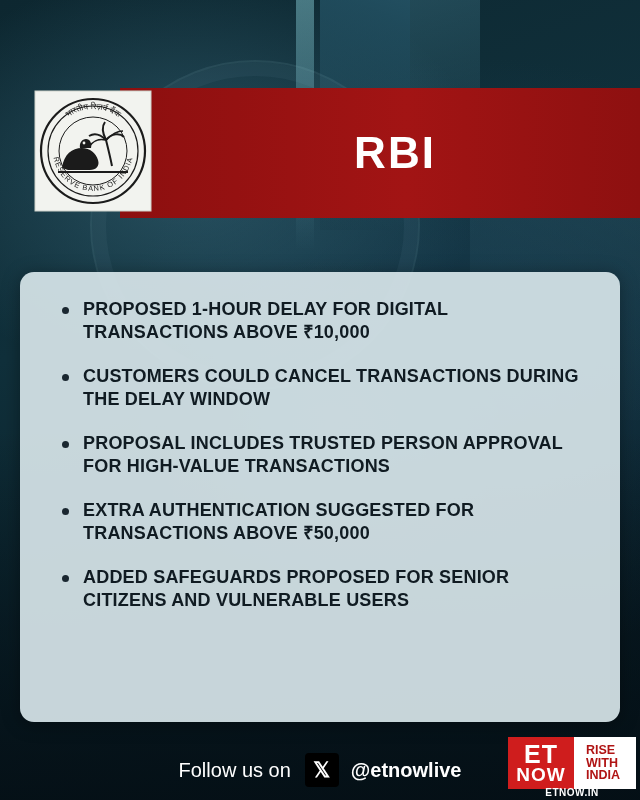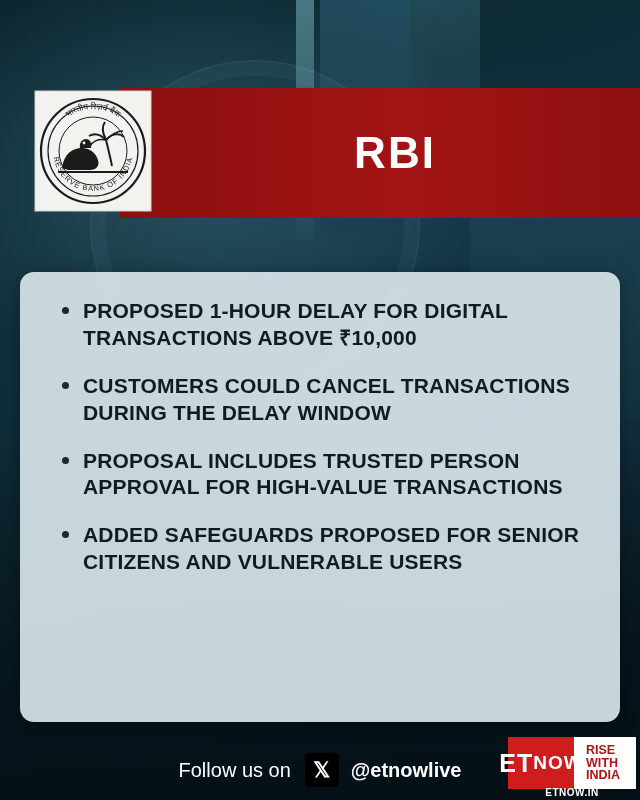--- a/index.html
+++ b/index.html
@@ -85,21 +85,21 @@
   }
   .bullet:last-child { margin-bottom: 0; }
   .dot {
     flex: 0 0 auto;
     width: 7px; height: 7px; border-radius: 50%;
     background: #1a2730;
     margin: 9px 14px 0 16px;
   }
   .btext {
     color: #101b22;
-    font-size: 21px;
+    font-size: 18px;
     font-weight: bold;
     line-height: 1.28;
     letter-spacing: 0.2px;
   }
 
   
   .footer {
     position: absolute; left: 0; top: 740px;
     width: 640px; height: 60px;
     display: flex; align-items: center; justify-content: center;
@@ -118,21 +118,21 @@
   .handle { color: #ffffff; font-size: 20px; font-weight: bold; }
 
   .et-logo {
     position: absolute; right: 4px; top: 737px;
     width: 128px; height: 62px;
     display: flex;
   }
   .et-left {
     width: 66px; height: 52px;
     background: #cf1d1d;
-    display: flex; flex-direction: row;
+    display: flex; flex-direction: column;
     align-items: center; justify-content: center;
     color: #fff; line-height: 0.92;
   }
   .et-et { font-size: 25px; font-weight: bold; letter-spacing: 1px; }
   .et-now { font-size: 19px; font-weight: bold; letter-spacing: 1px; }
   .et-right {
     width: 62px; height: 52px;
     background: #ffffff;
     display: flex; flex-direction: column;
     align-items: flex-start; justify-content: center;
@@ -201,20 +201,24 @@
         <span class="dot"></span>
         <span class="btext">PROPOSED 1-HOUR DELAY FOR DIGITAL TRANSACTIONS ABOVE ₹10,000</span>
       </li>
       <li class="bullet">
         <span class="dot"></span>
         <span class="btext">CUSTOMERS COULD CANCEL TRANSACTIONS DURING THE DELAY WINDOW</span>
       </li>
       <li class="bullet">
         <span class="dot"></span>
         <span class="btext">PROPOSAL INCLUDES TRUSTED PERSON APPROVAL FOR HIGH-VALUE TRANSACTIONS</span>
+      </li>
+      <li class="bullet">
+        <span class="dot"></span>
+        <span class="btext">EXTRA AUTHENTICATION SUGGESTED FOR TRANSACTIONS ABOVE ₹50,000</span>
       </li>
       <li class="bullet">
         <span class="dot"></span>
         <span class="btext">ADDED SAFEGUARDS PROPOSED FOR SENIOR CITIZENS AND VULNERABLE USERS</span>
       </li>
     </ul>
   </div>
 
   <div class="footer">
     <span class="follow-text">Follow us on</span>

